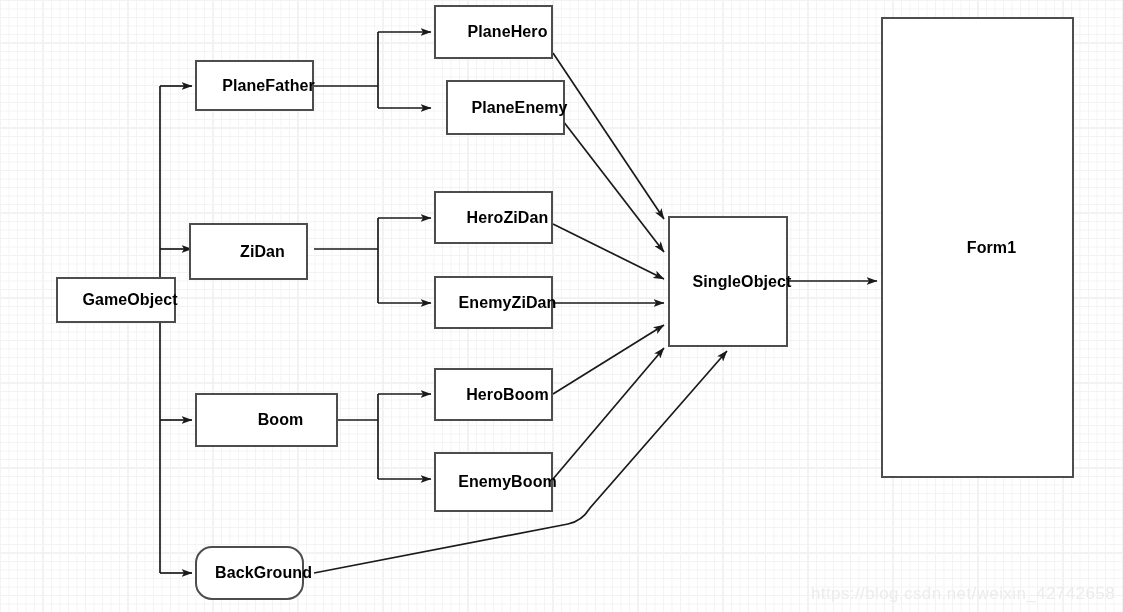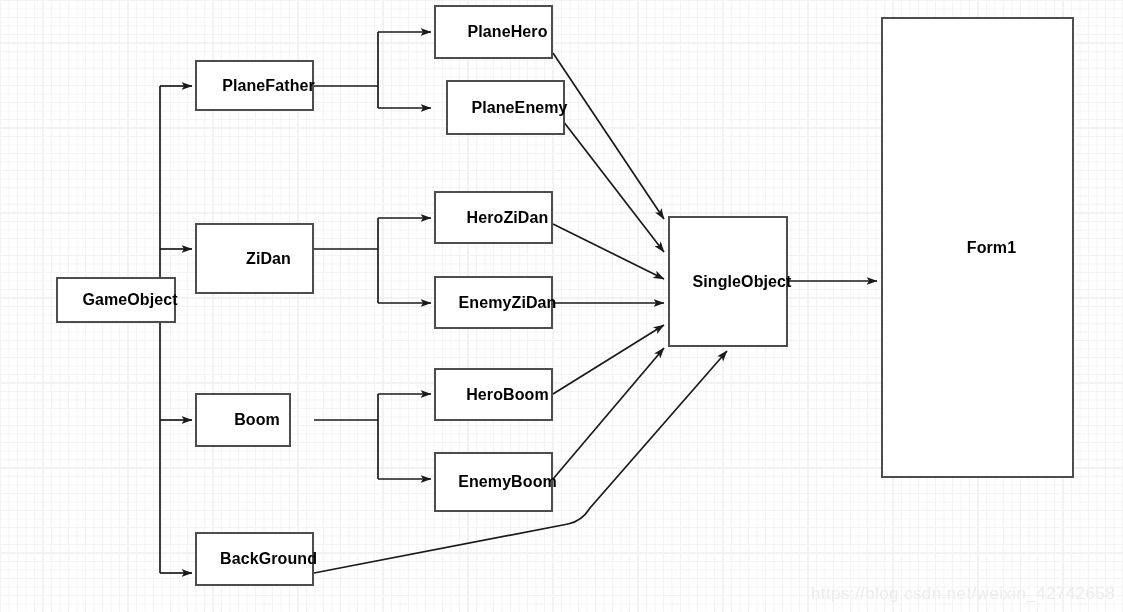--- a/index.html
+++ b/index.html
@@ -124,29 +124,29 @@
   </svg>
 
   <div class="node" style="left:8px; top:277px; width:120px; height:46px;margin-left:48px;">
     <span>GameObject</span>
   </div>
 
   <div class="node" style="left:195px; top:60px; width:119px; height:51px;">
     <span>PlaneFather</span>
   </div>
 
-  <div class="node" style="left:195px; top:223px; width:119px; height:71px;">
+  <div class="node" style="left:189px; top:223px; width:119px; height:57px;">
     <span>ZiDan</span>
   </div>
 
-  <div class="node" style="left:195px; top:393px; width:96px; height:54px;">
+  <div class="node" style="left:195px; top:393px; width:143px; height:54px;">
     <span>Boom</span>
   </div>
 
-  <div class="node" style="left:195px; top:532px; width:119px; height:54px;">
+  <div class="node" style="left:195px; top:546px; width:109px; height:54px;border-radius:17px;">
     <span>BackGround</span>
   </div>
 
   <div class="node" style="left:434px; top:5px; width:119px; height:54px;">
     <span>PlaneHero</span>
   </div>
 
   <div class="node" style="left:434px; top:80px; width:119px; height:55px;margin-left:12px;">
     <span>PlaneEnemy</span>
   </div>

